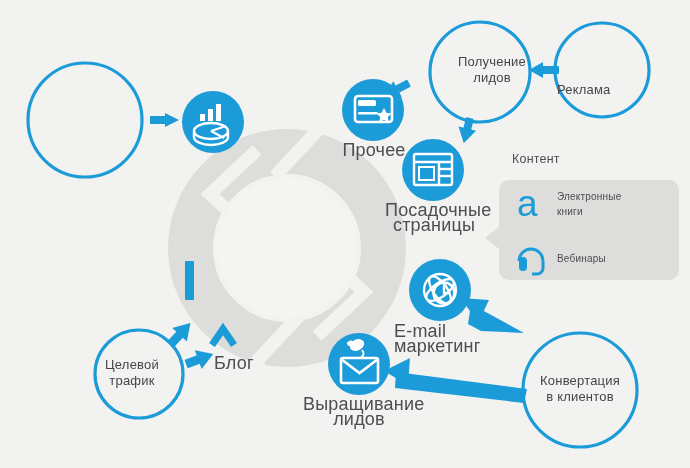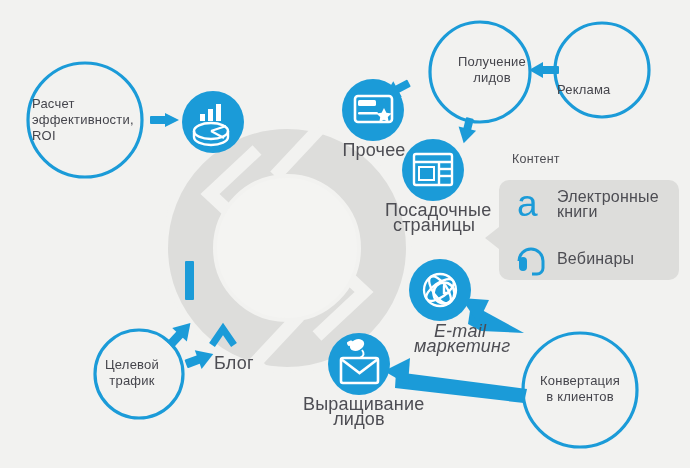--- a/index.html
+++ b/index.html
@@ -16,21 +16,21 @@
     position:absolute;
     color:#4a4a50;
     font-size:12.5px;
     line-height:15px;
     letter-spacing:.2px;
     white-space:pre-line;
     pointer-events:none;
   }
   .ring-lbl{font-size:18px;color:#4d4d53;}
   .circ-lbl{font-size:13px;color:#45454c;line-height:16px;}
-  .panel-lbl{font-size:16px;color:#4d4d53;line-height:15px;}
+  .panel-lbl{font-size:10px;color:#4d4d53;line-height:15px;}
   .panel-title{font-size:12.5px;color:#4d4d53;}
 </style>
 </head>
 <body>
 
 <div id="stage">
 
   <svg width="690" height="468" viewBox="0 0 690 468">
     <defs>
 
@@ -199,41 +199,38 @@
       <text x="517" y="216" font-family="'Liberation Sans',sans-serif" font-size="37" fill="#1b9bd8">a</text>
 
       <g fill="none" stroke="#1b9bd8" stroke-width="3">
         <path d="M519,261 a12,12 0 0,1 24,0"></path>
         <path d="M519,261 v6 a4,4 0 0,0 8,0 v-6 a4,4 0 0,0 -8,0 Z" fill="#1b9bd8" stroke="none"></path>
         <path d="M543,261 v7 a6,6 0 0,1 -6,6 h-5"></path>
       </g>
     </g>
   </svg>
 
-  <div class="lbl circ-lbl" style="left:32px;top:96px;width:115px;text-align:left;">Расчет
-эффективности,
-ROI</div>
 
   <div class="lbl circ-lbl" style="left:430px;top:54px;width:100px;text-align:center;margin-left:12px;">Получение
 лидов</div>
 
   <div class="lbl circ-lbl" style="left:557px;top:62px;width:90px;text-align:left;margin-top:20px;">Реклама</div>
 
   <div class="lbl circ-lbl" style="left:94px;top:357px;width:76px;text-align:center;">Целевой
 трафик</div>
 
   <div class="lbl circ-lbl" style="left:523px;top:373px;width:114px;text-align:center;">Конвертация
 в клиентов</div>
 
   <div class="lbl ring-lbl" style="left:334px;top:143px;width:80px;text-align:center;">Прочее</div>
 
   <div class="lbl ring-lbl" style="left:385px;top:203px;width:98px;text-align:center;">Посадочные
 страницы</div>
 
-  <div class="lbl ring-lbl" style="left:414px;top:324px;width:92px;text-align:center;font-style:italic;">E-mail
+  <div class="lbl ring-lbl" style="left:394px;top:324px;width:92px;text-align:left;">E-mail
 маркетинг</div>
 
   <div class="lbl ring-lbl" style="left:303px;top:397px;width:112px;text-align:center;">Выращивание
 лидов</div>
 
   <div class="lbl ring-lbl" style="left:214px;top:356px;width:60px;text-align:left;">Блог</div>
 
 
   <div class="lbl panel-title" style="left:512px;top:152px;width:120px;text-align:left;">Контент</div>
 

